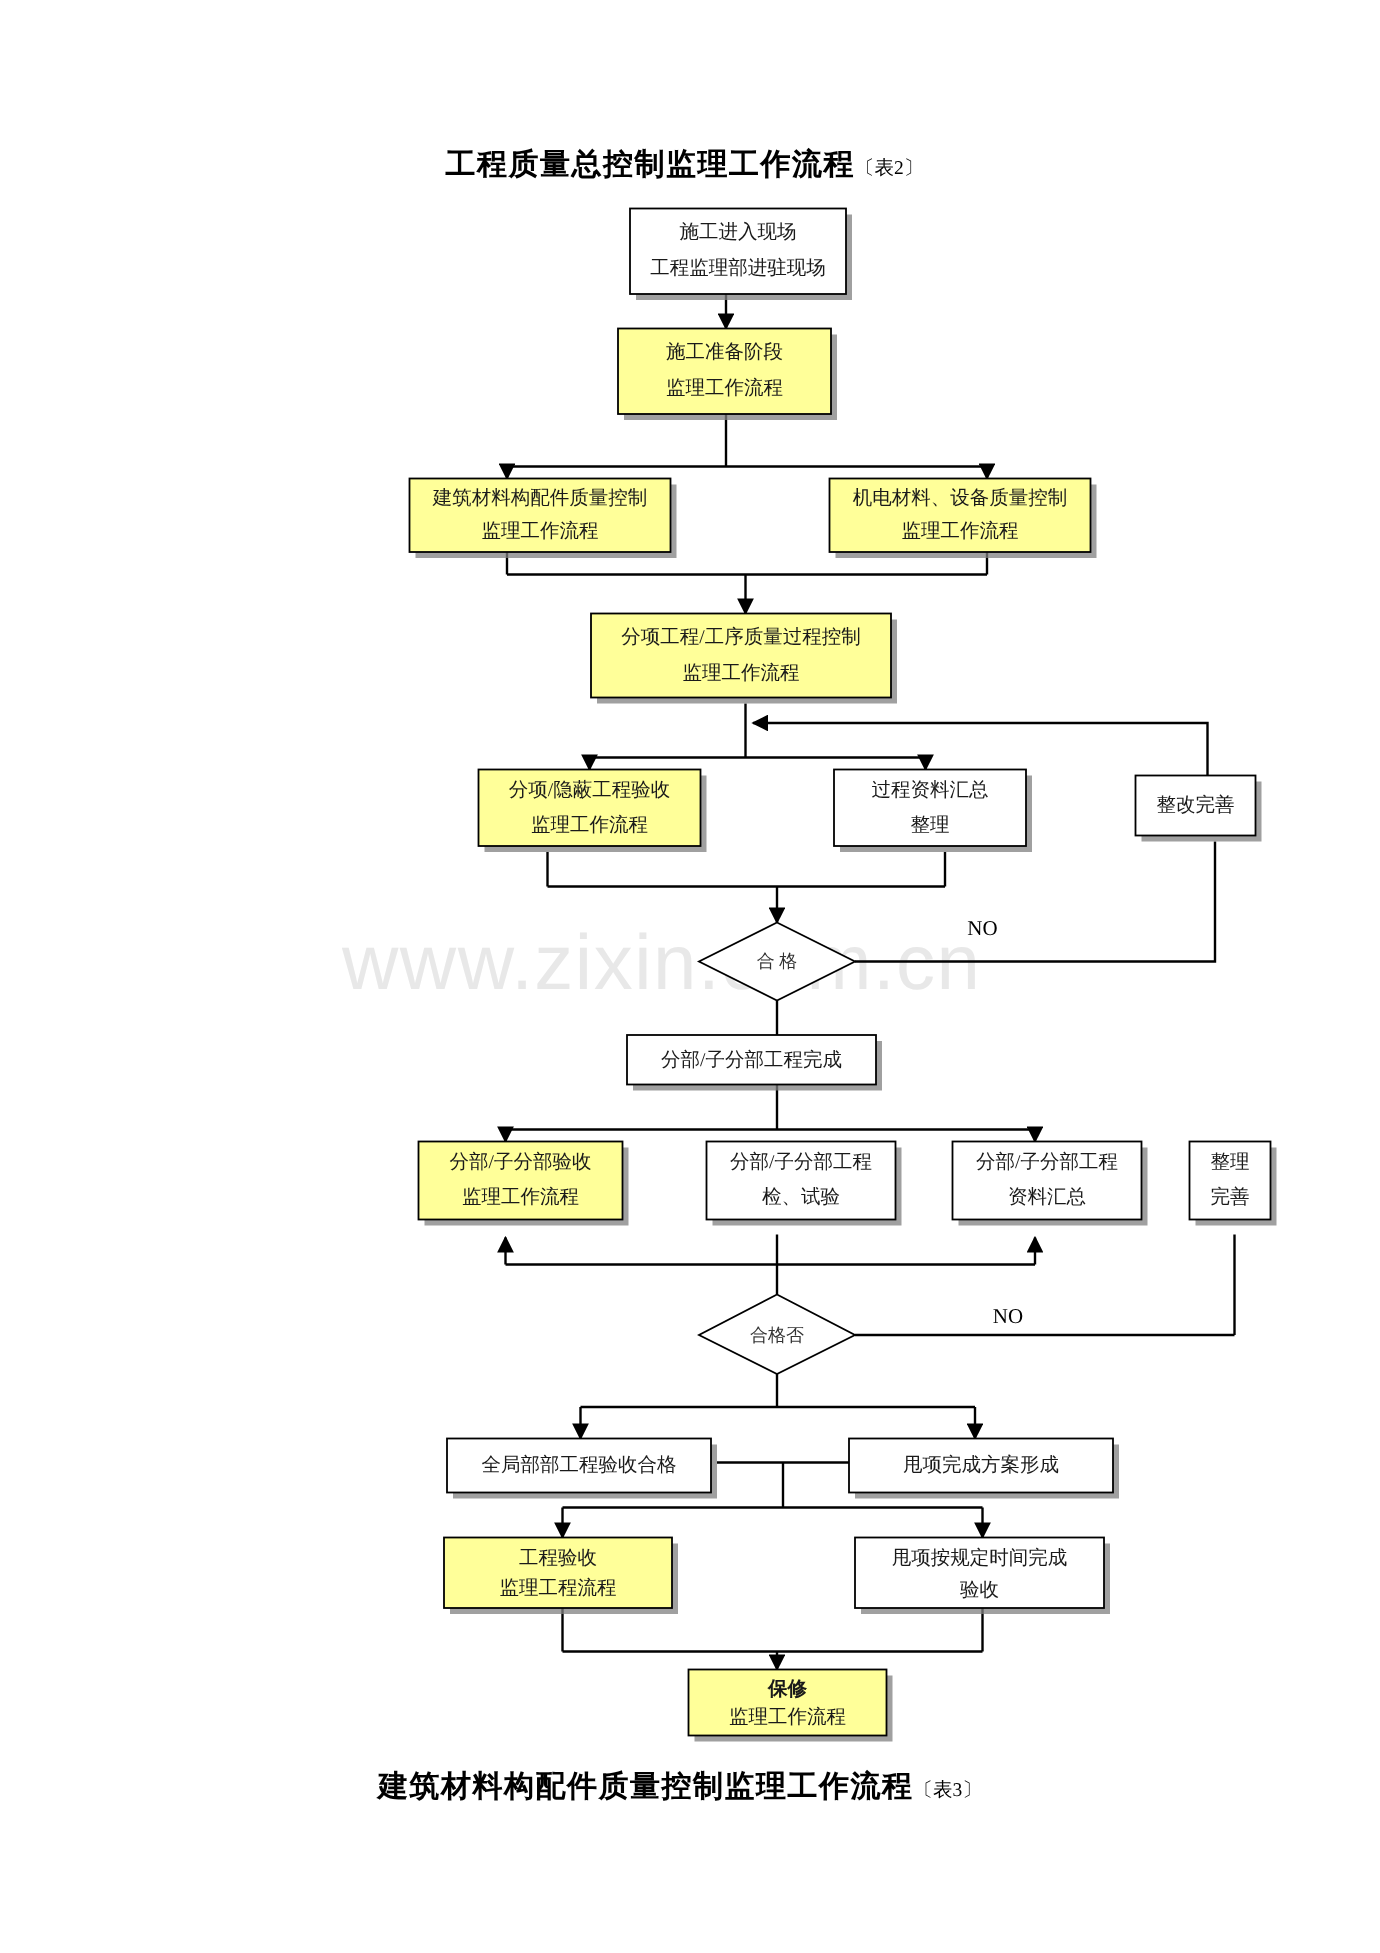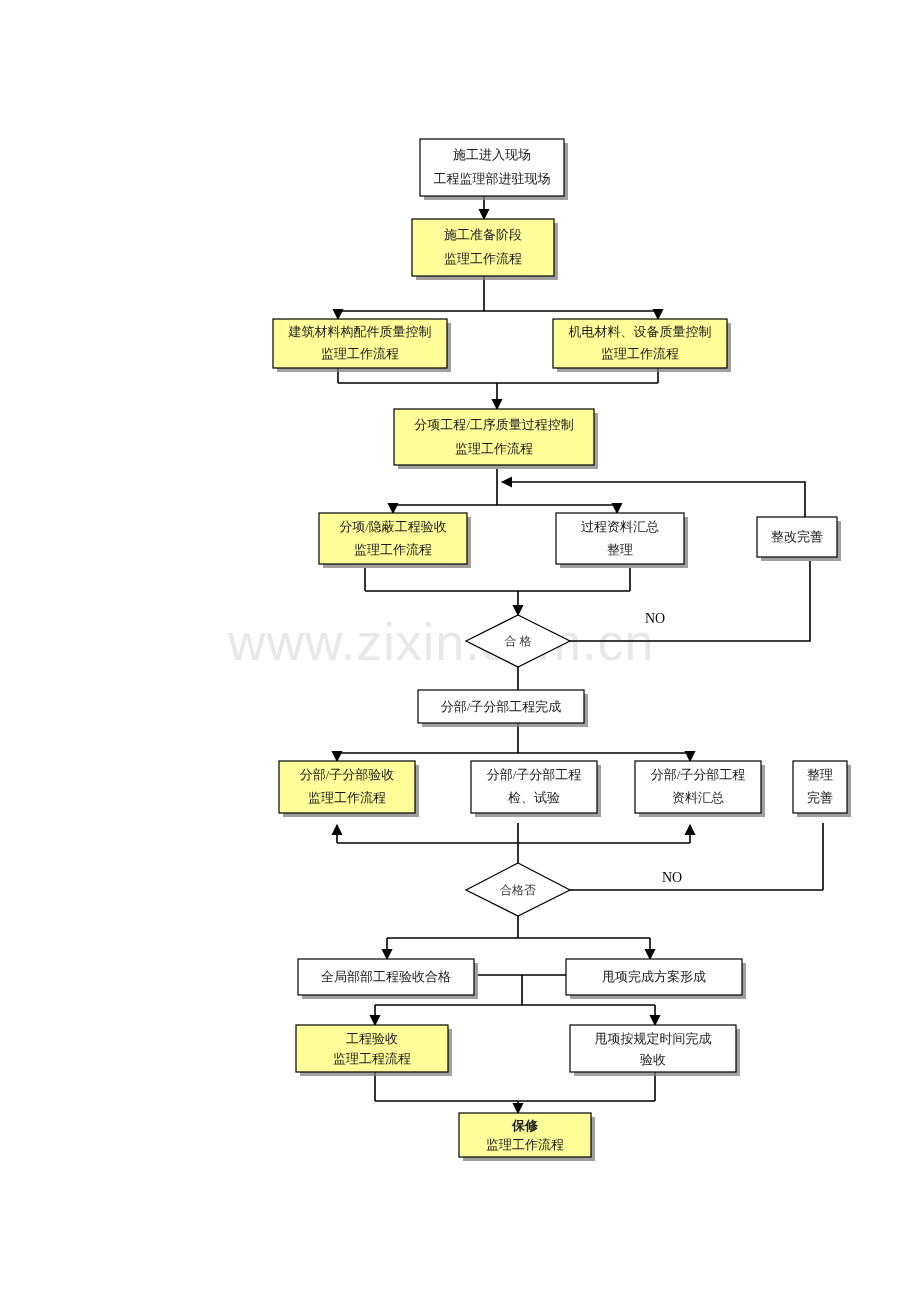--- a/index.html
+++ b/index.html
@@ -93,20 +93,21 @@
     fill: #333333;
     text-anchor: middle;
     dominant-baseline: middle;
   }
 </style>
 </head>
 <body>
 
 <div id="page">
 
+  <div class="title" id="title-top"><span>工程质量总控制监理工作流程</span><span class="suffix">〔表2〕</span></div>
 
   <div id="watermark">www.zixin.com.cn</div>
 
   <svg id="flow" viewBox="0 0 920 1302">
     <defs>
       <marker id="arrow" viewBox="0 0 10 10" refX="9" refY="5" markerWidth="7" markerHeight="7" orient="auto-start-reverse">
         <path d="M 0 0 L 10 5 L 0 10 z" fill="#000000"></path>
       </marker>
     </defs>
 
@@ -307,14 +308,15 @@
       <g>
         <rect class="node-shadow" x="463" y="1117" width="132" height="44"></rect>
         <rect class="node-rect" x="459" y="1113" width="132" height="44" fill="#FFFF99"></rect>
         <text class="node-label bold" x="525" y="1127">保修</text>
         <text class="node-label" x="525" y="1146">监理工作流程</text>
       </g>
 
     </g>
   </svg>
 
+  <div class="title" id="title-bottom"><span>建筑材料构配件质量控制监理工作流程</span><span class="suffix">〔表3〕</span></div>
 
 </div>
 
 </body></html>

